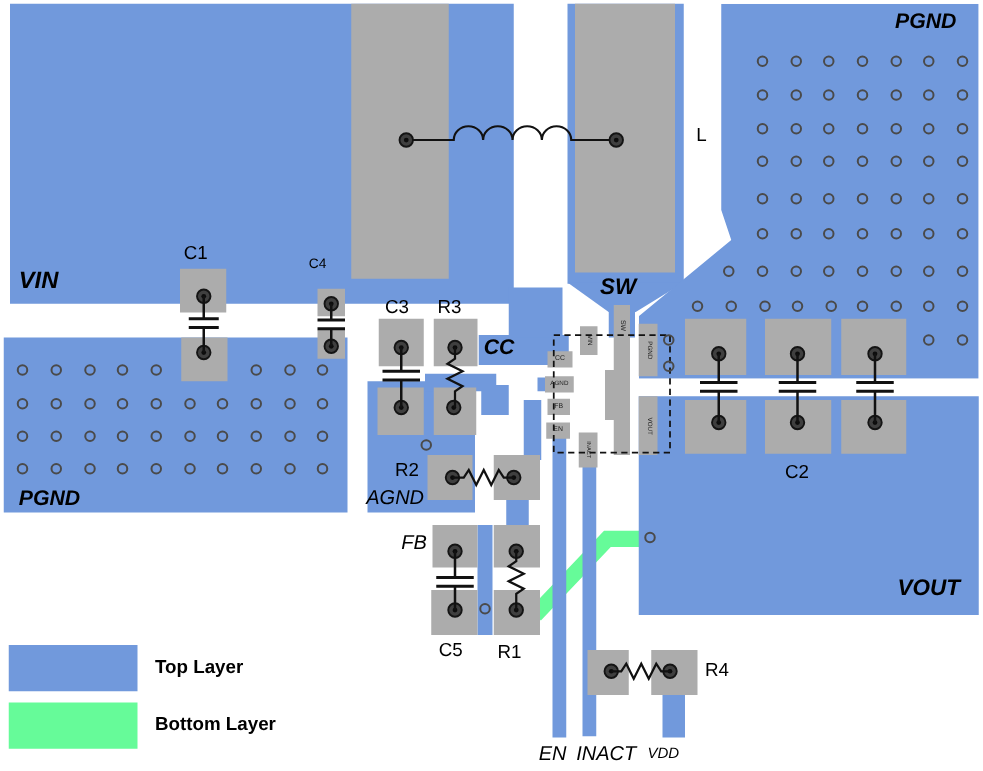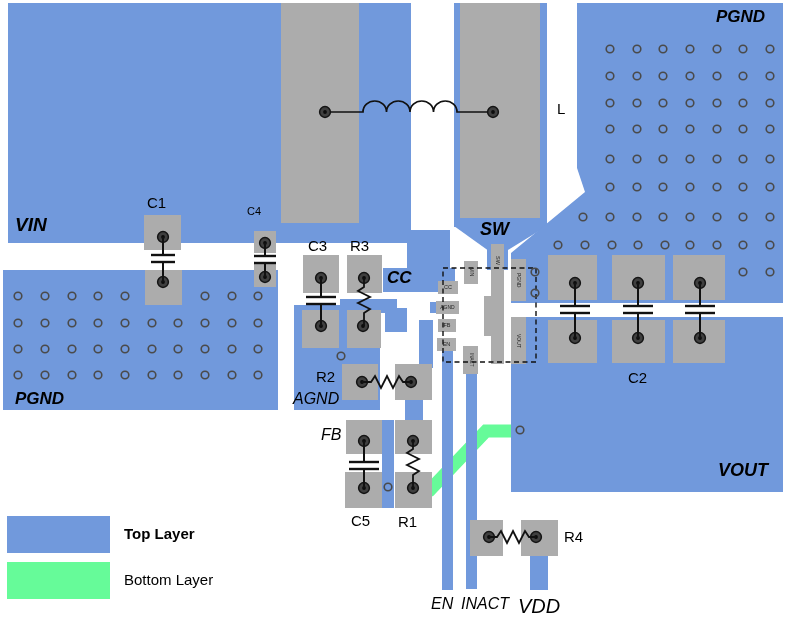--- a/index.html
+++ b/index.html
@@ -297,21 +297,21 @@
   <div class="lbl net" style="left:15px;top:214px;font-size:19px;">VIN</div>
   <div class="lbl net" style="left:716px;top:7px;font-size:17px;">PGND</div>
   <div class="lbl net" style="left:15px;top:389px;font-size:17px;">PGND</div>
   <div class="lbl net" style="left:480px;top:219px;font-size:18px;">SW</div>
   <div class="lbl net" style="left:718px;top:460px;font-size:18px;">VOUT</div>
   <div class="lbl net" style="left:387px;top:268px;font-size:17px;">CC</div>
   <div class="lbl net2" style="left:293px;top:390px;font-size:16px;">AGND</div>
   <div class="lbl net2" style="left:321px;top:426px;font-size:16px;">FB</div>
   <div class="lbl net2" style="left:431px;top:595px;font-size:16px;">EN</div>
   <div class="lbl net2" style="left:461px;top:595px;font-size:16px;">INACT</div>
-  <div class="lbl net2" style="left:518px;top:595px;font-size:20px;">VDD</div>
+  <div class="lbl net2" style="left:518px;top:595px;font-size:12px;">VDD</div>
 
   <div class="lbl ref" style="left:557px;top:100px;font-size:15px;">L</div>
   <div class="lbl ref" style="left:147px;top:194px;font-size:15px;">C1</div>
   <div class="lbl ref" style="left:247px;top:205px;font-size:11px;">C4</div>
   <div class="lbl ref" style="left:308px;top:237px;font-size:15px;">C3</div>
   <div class="lbl ref" style="left:350px;top:237px;font-size:15px;">R3</div>
   <div class="lbl ref" style="left:316px;top:368px;font-size:15px;">R2</div>
   <div class="lbl ref" style="left:351px;top:512px;font-size:15px;">C5</div>
   <div class="lbl ref" style="left:398px;top:513px;font-size:15px;">R1</div>
   <div class="lbl ref" style="left:628px;top:369px;font-size:15px;">C2</div>
@@ -323,15 +323,15 @@
   <div class="pinlbl" style="left:437px;top:338px;width:19px;height:13px;">EN</div>
   <div class="pinlbl vert" style="left:464px;top:261px;width:14px;height:23px;font-size:5px;">VIN</div>
   <div class="pinlbl vert" style="left:490px;top:247px;width:14px;height:26px;">SW</div>
   <div class="pinlbl vert" style="left:511px;top:259px;width:15px;height:42px;font-size:5px;">PGND</div>
   <div class="pinlbl vert" style="left:463px;top:346px;width:15px;height:28px;font-size:4.5px;">INACT</div>
   <div class="pinlbl vert" style="left:511px;top:317px;width:15px;height:47px;font-size:5px;">VOUT</div>
 
   <div class="legend-swatch" id="legend-top-swatch" style="left:7px;top:516px;width:103px;height:37px;"></div>
   <div class="lbl" style="left:124px;top:525px;font-size:15px;font-weight:bold;">Top Layer</div>
   <div class="legend-swatch" id="legend-bottom-swatch" style="left:7px;top:562px;width:103px;height:37px;"></div>
-  <div class="lbl" style="left:124px;top:571px;font-size:15px;font-weight:normal;">Bottom Layer</div>
+  <div class="lbl" style="left:124px;top:571px;font-size:15px;font-weight:bold;">Bottom Layer</div>
 
 </div>
 
 </body></html>

